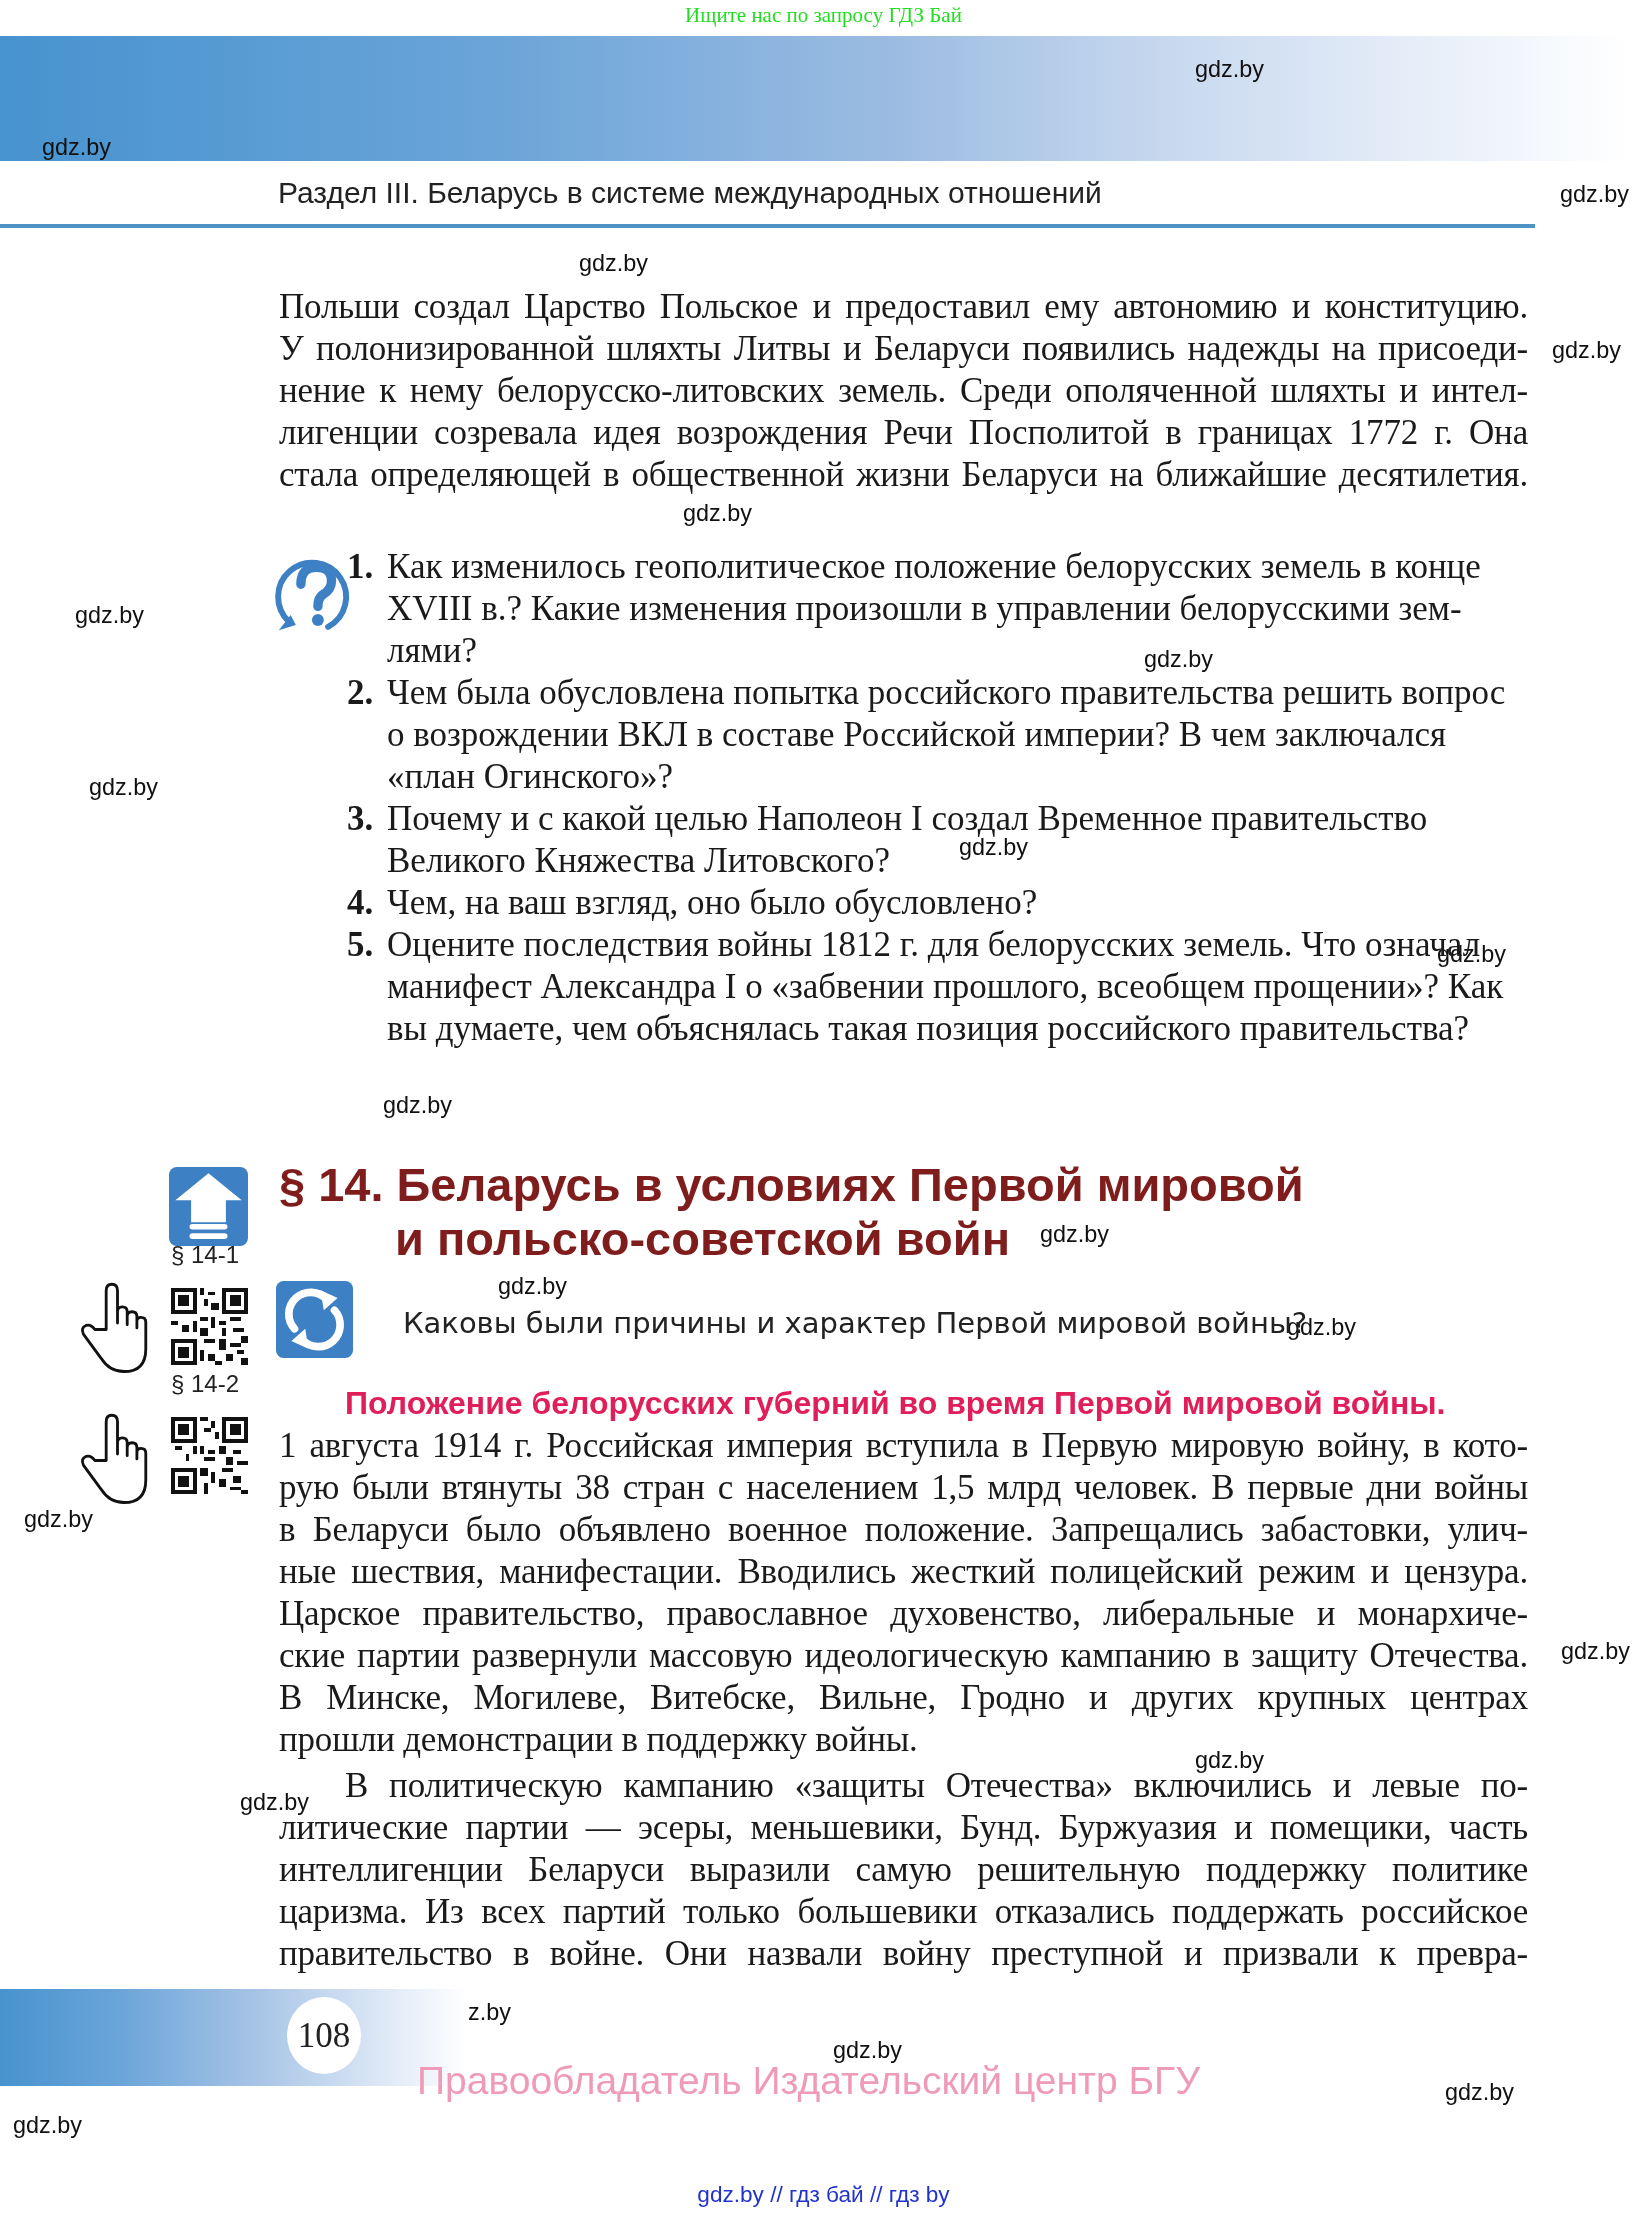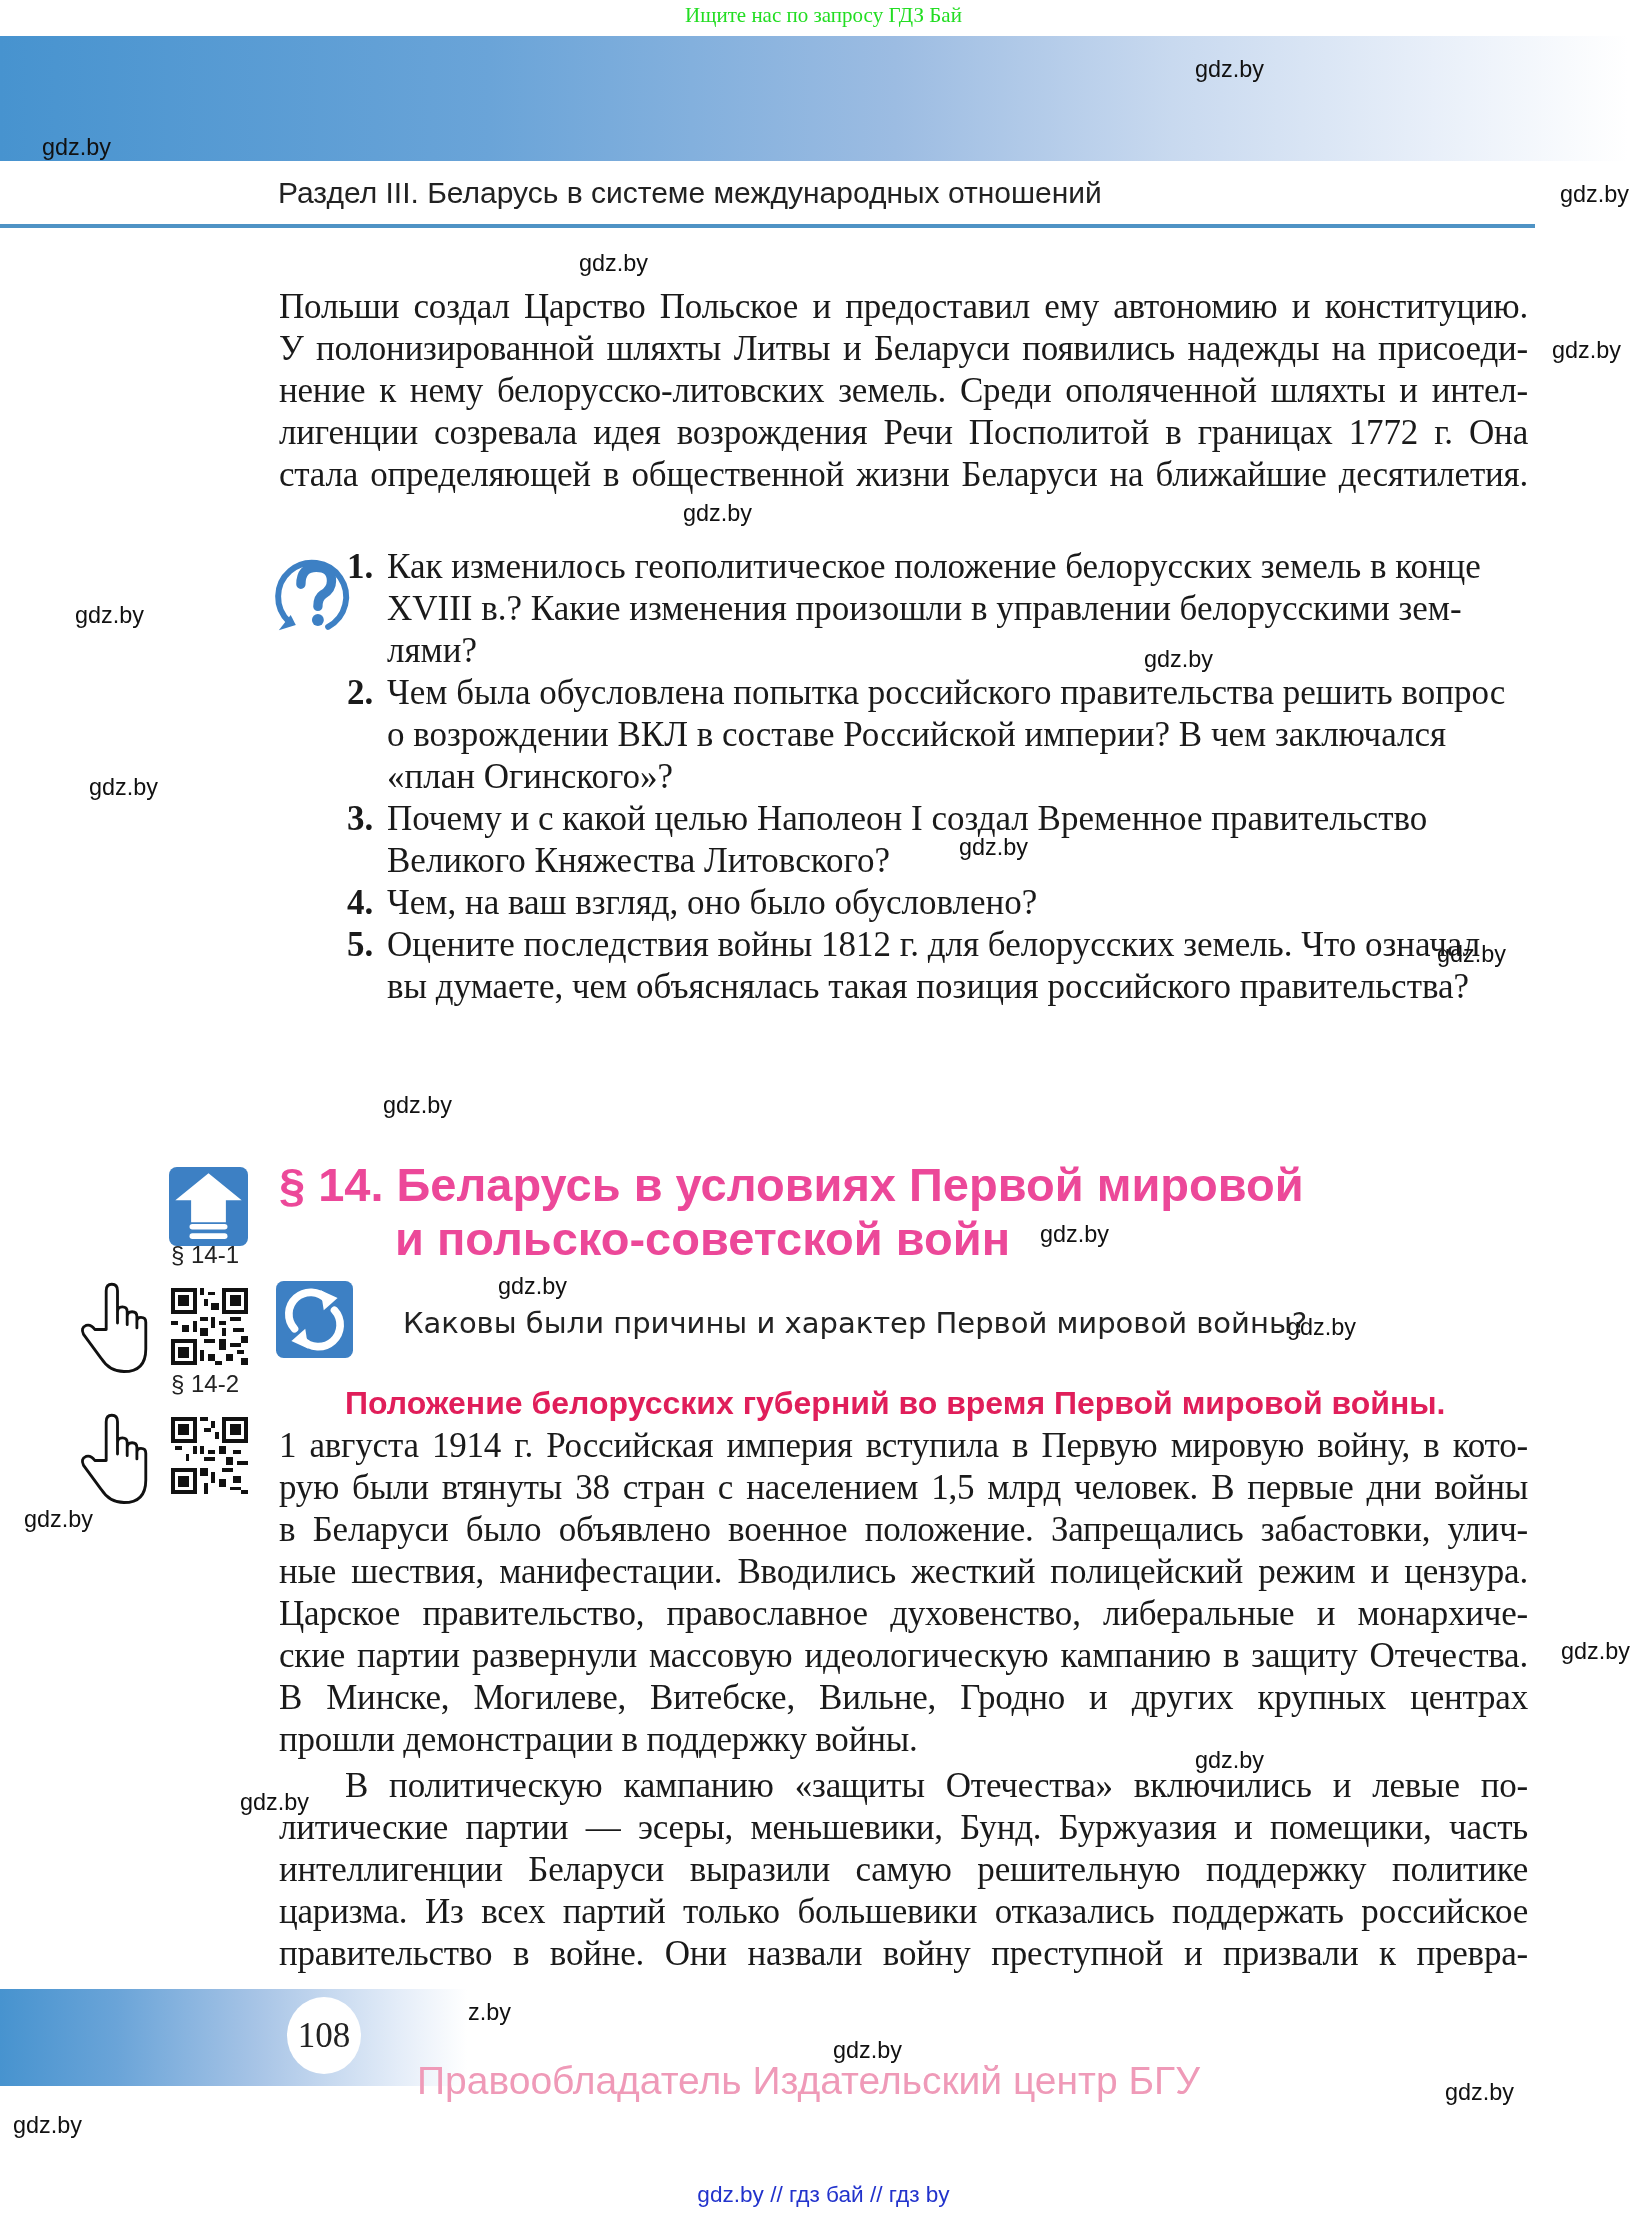--- a/index.html
+++ b/index.html
@@ -31,21 +31,21 @@
   .lastline { text-align-last:left; }
   .qlist { left:387px; width:1144px; }
   .q { position:relative; font-size:35px; line-height:42px; text-align:justify; }
   .qnum {
     position:absolute; left:-40px; top:0; font-weight:bold;
     font-family:"Liberation Serif", serif;
   }
   .q-icon { top:552px; left:272px; width:85px; height:85px; }
   .chapter-title {
     left:279px; font-family:"Liberation Sans", sans-serif; font-weight:bold;
-    font-size:47px; color:#ec4899; line-height:56px;
+    font-size:47px; color:#7f1d1d; line-height:56px;
   }
   .up-icon { top:1167px; left:169px; width:79px; height:79px; }
   .qr-label { font-family:"Liberation Sans", sans-serif; font-size:24px; color:#222; }
   .qr { width:77px; height:77px; }
   .hand { width:81px; height:97px; }
   .refresh-icon { top:1281px; left:276px; width:77px; height:77px; }
   .intro-q {
     top:1306px; left:403px; font-family:"DejaVu Sans", sans-serif;
     font-size:29px; color:#222;
   }
@@ -139,20 +139,21 @@
     <div>Почему и с какой целью Наполеон I создал Временное правительство</div>
     <div class="lastline">Великого Княжества Литовского?</div>
   </div>
   <div class="q">
     <span class="qnum">4.</span>
     <div class="lastline">Чем, на ваш взгляд, оно было обусловлено?</div>
   </div>
   <div class="q">
     <span class="qnum">5.</span>
     <div>Оцените последствия войны 1812 г. для белорусских земель. Что означал</div>
+    <div>манифест Александра I о «забвении прошлого, всеобщем прощении»? Как</div>
     <div>вы думаете, чем объяснялась такая позиция российского правительства?</div>
   </div>
 </div>
 
 <div class="abs up-icon">
   <svg viewBox="0 0 100 100" width="79" height="79">
     <rect x="0" y="0" width="100" height="100" rx="10" fill="#3d80c4"></rect>
     <path d="M50 8 L92 42 L72 42 L72 70 L28 70 L28 42 L8 42 Z" fill="#fff"></path>
     <rect x="26" y="72" width="48" height="7" rx="3.5" fill="#fff"></rect>
     <rect x="26" y="84" width="48" height="7" rx="3.5" fill="#fff"></rect>

